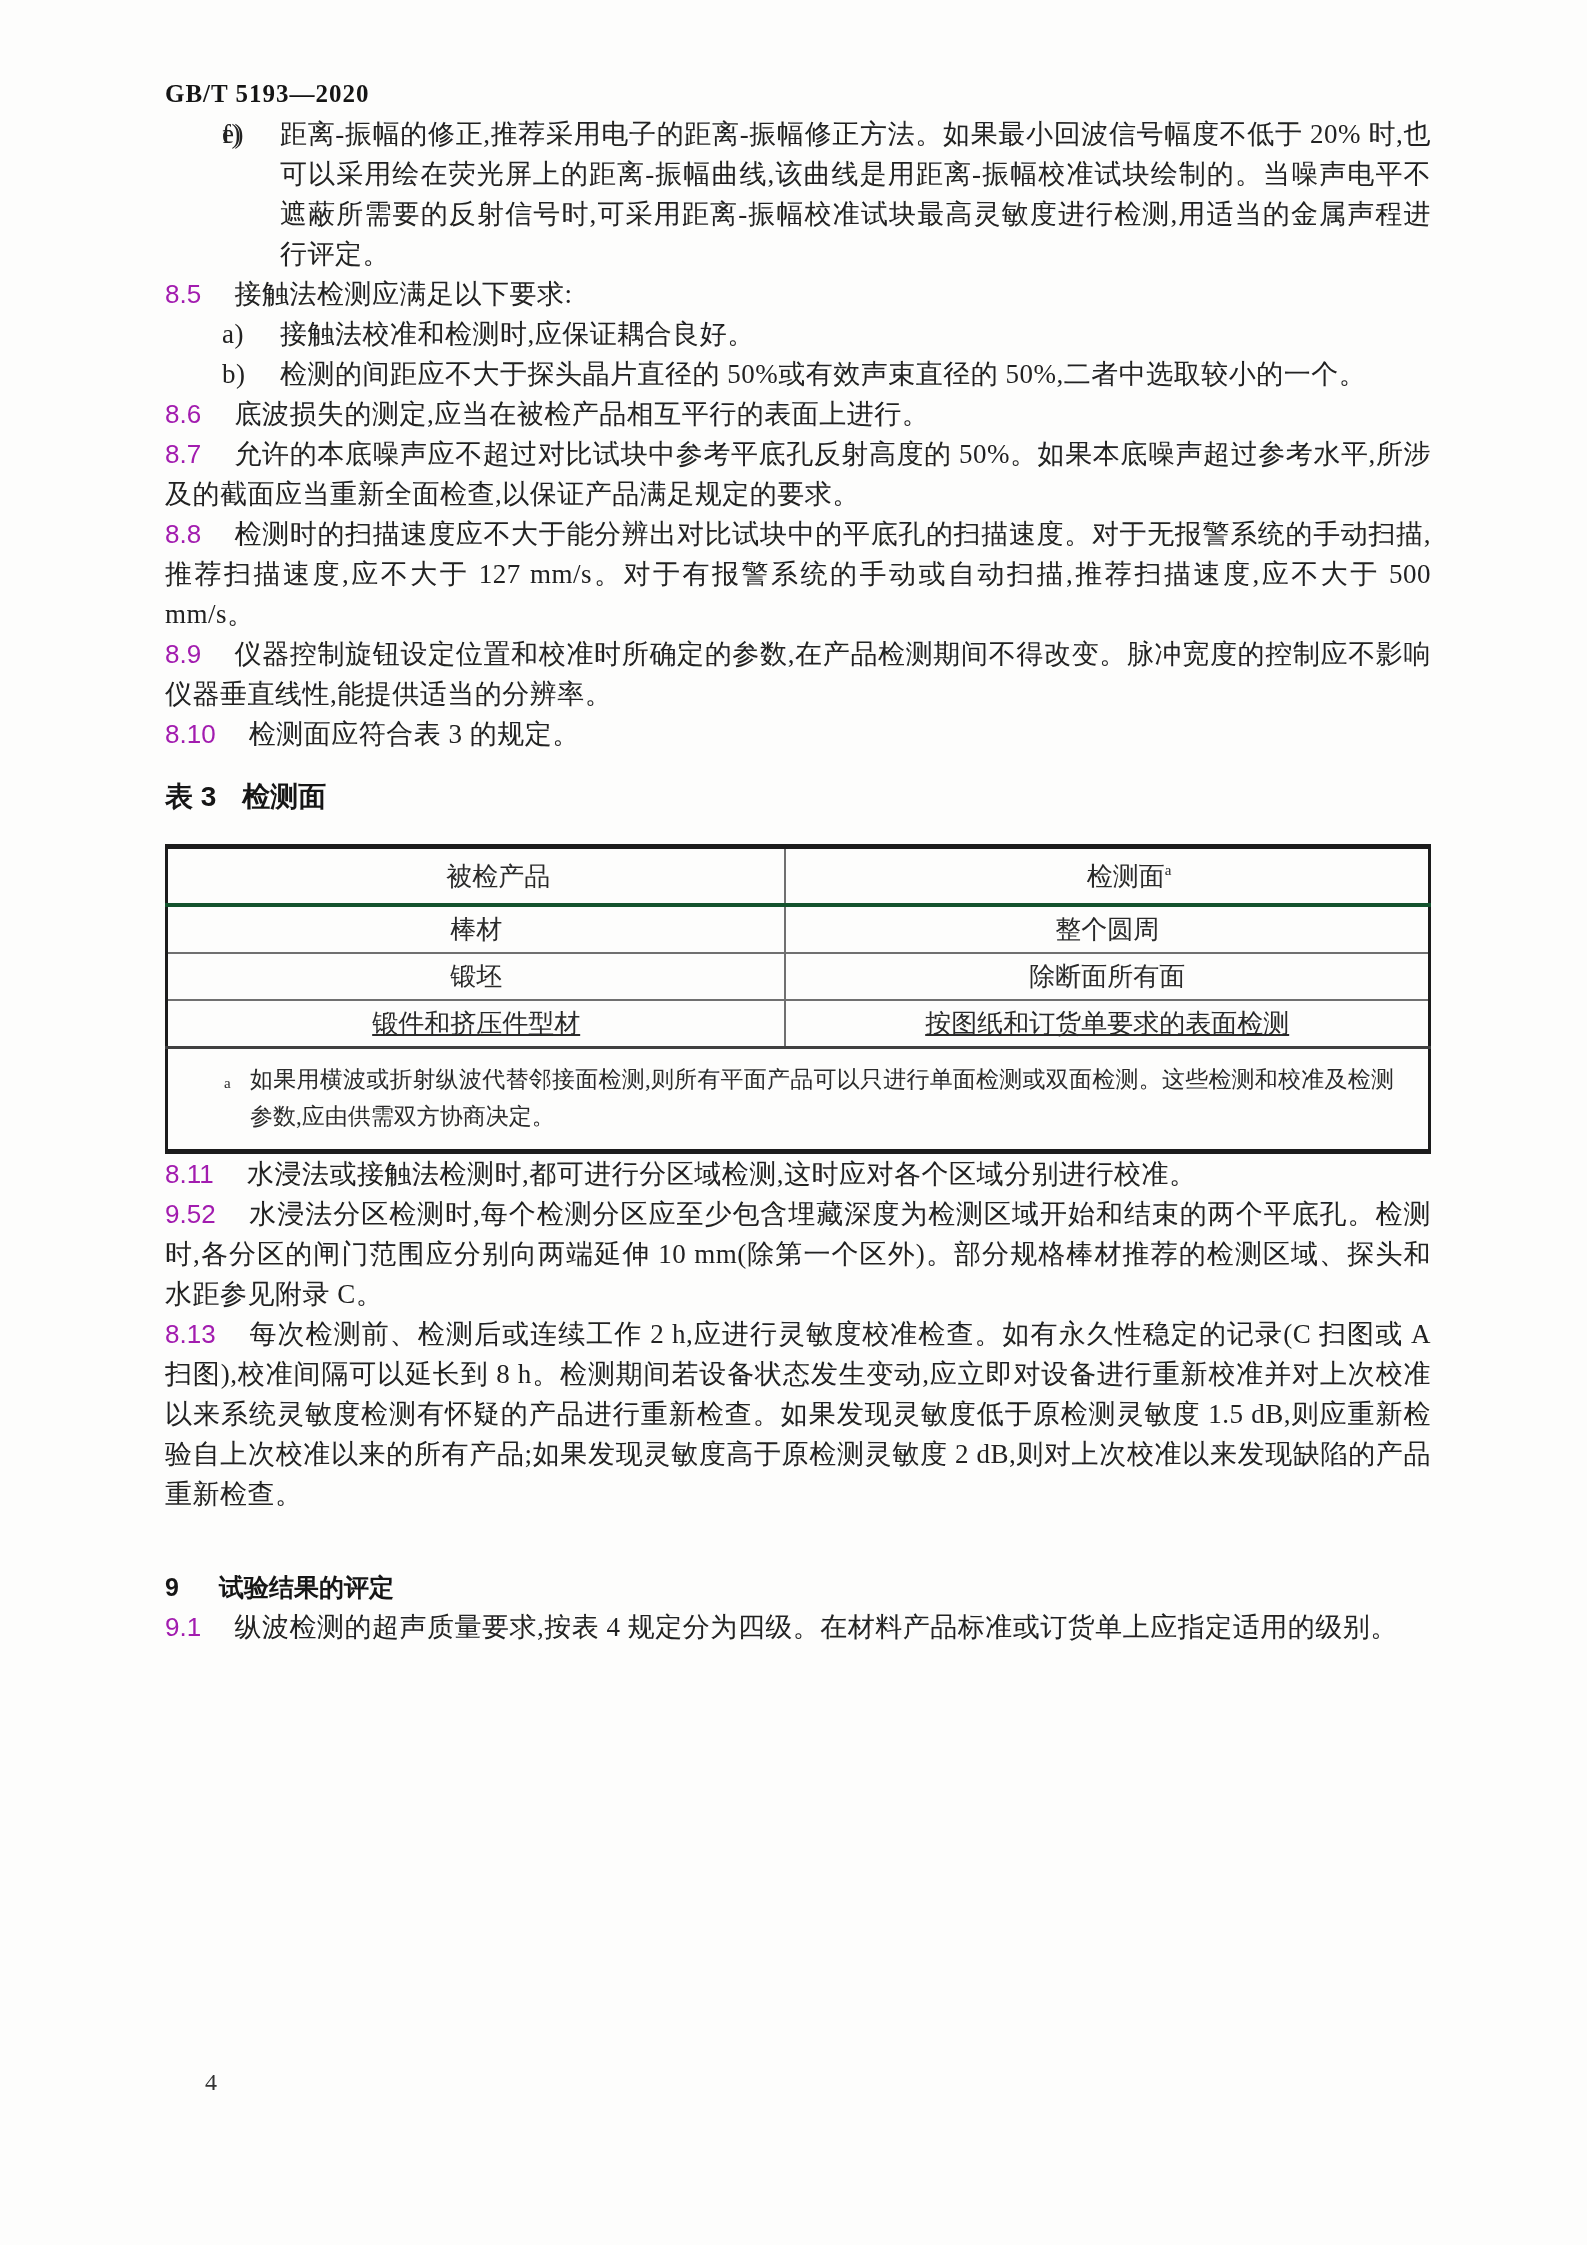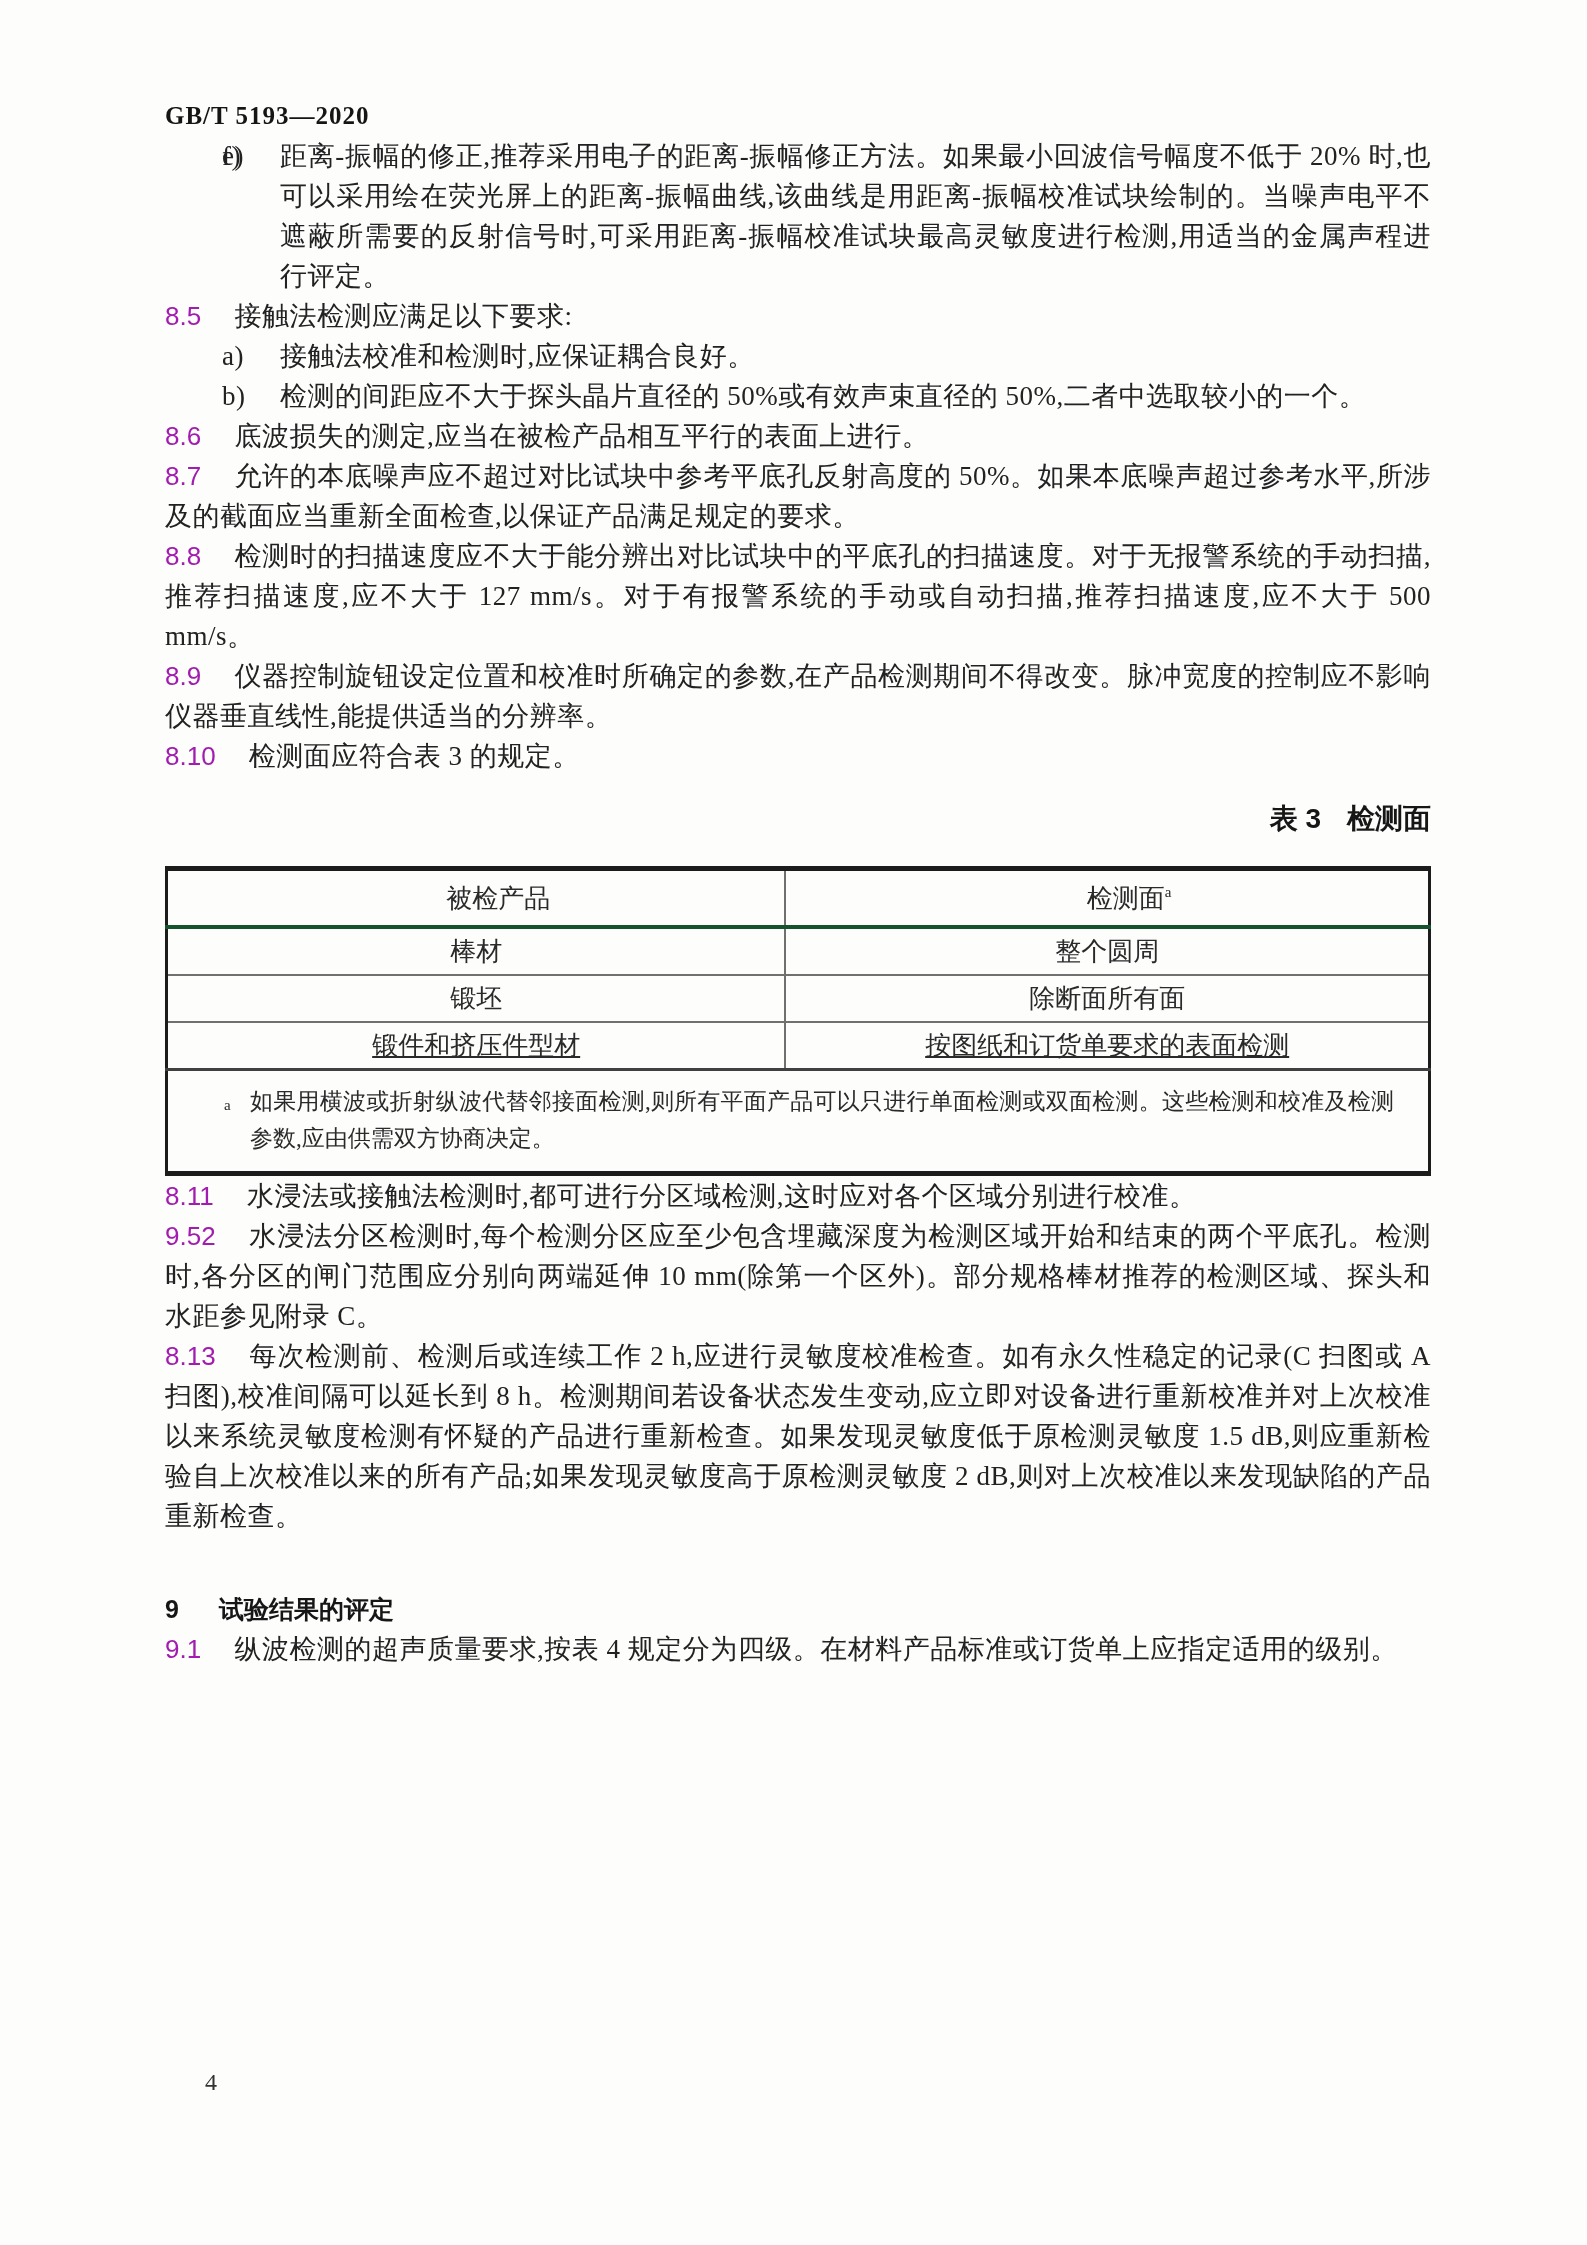--- a/index.html
+++ b/index.html
@@ -9,21 +9,21 @@
     width:1587px;height:2245px;
     background:#fdfdfc;
     color:#1f1f1f;
     font-family:"Liberation Serif","DejaVu Serif",serif;
     overflow:hidden;
   }
   .content{
     position:absolute;left:165px;top:0;width:1266px;
   }
   .std-num{
-    margin-top:96px;
+    margin-top:74px;
     font-family:"Liberation Serif","DejaVu Serif",serif;
     font-weight:bold;
     font-size:25px;line-height:40px;
     letter-spacing:1px;
     color:#151515;
   }
   p.base{
     margin:0;
     font-size:27px;
     line-height:40px;
@@ -43,21 +43,21 @@
   .hang{position:relative;padding-left:115px;}
   .mk{position:absolute;left:57px;top:0;}
   .item-e{margin-top:54px;}
   .c85{margin-top:2px;}
   .item-a{margin-top:3px;}
   .c88{margin-top:7px;}
   .c89{margin-top:2px;}
   .c810{margin-top:5px;}
   .tbl-caption{
     margin:23px 0 0 0;
-    text-align:right;
+    text-align:left;
     font-family:"Liberation Sans","DejaVu Sans",sans-serif;
     font-weight:bold;
     font-size:28px;line-height:40px;
     color:#161616;
   }
   .tbl-caption .cap-gap{display:inline-block;width:26px;}
   table.t3{
     margin-top:27px;
     width:1266px;
     border-collapse:collapse;

